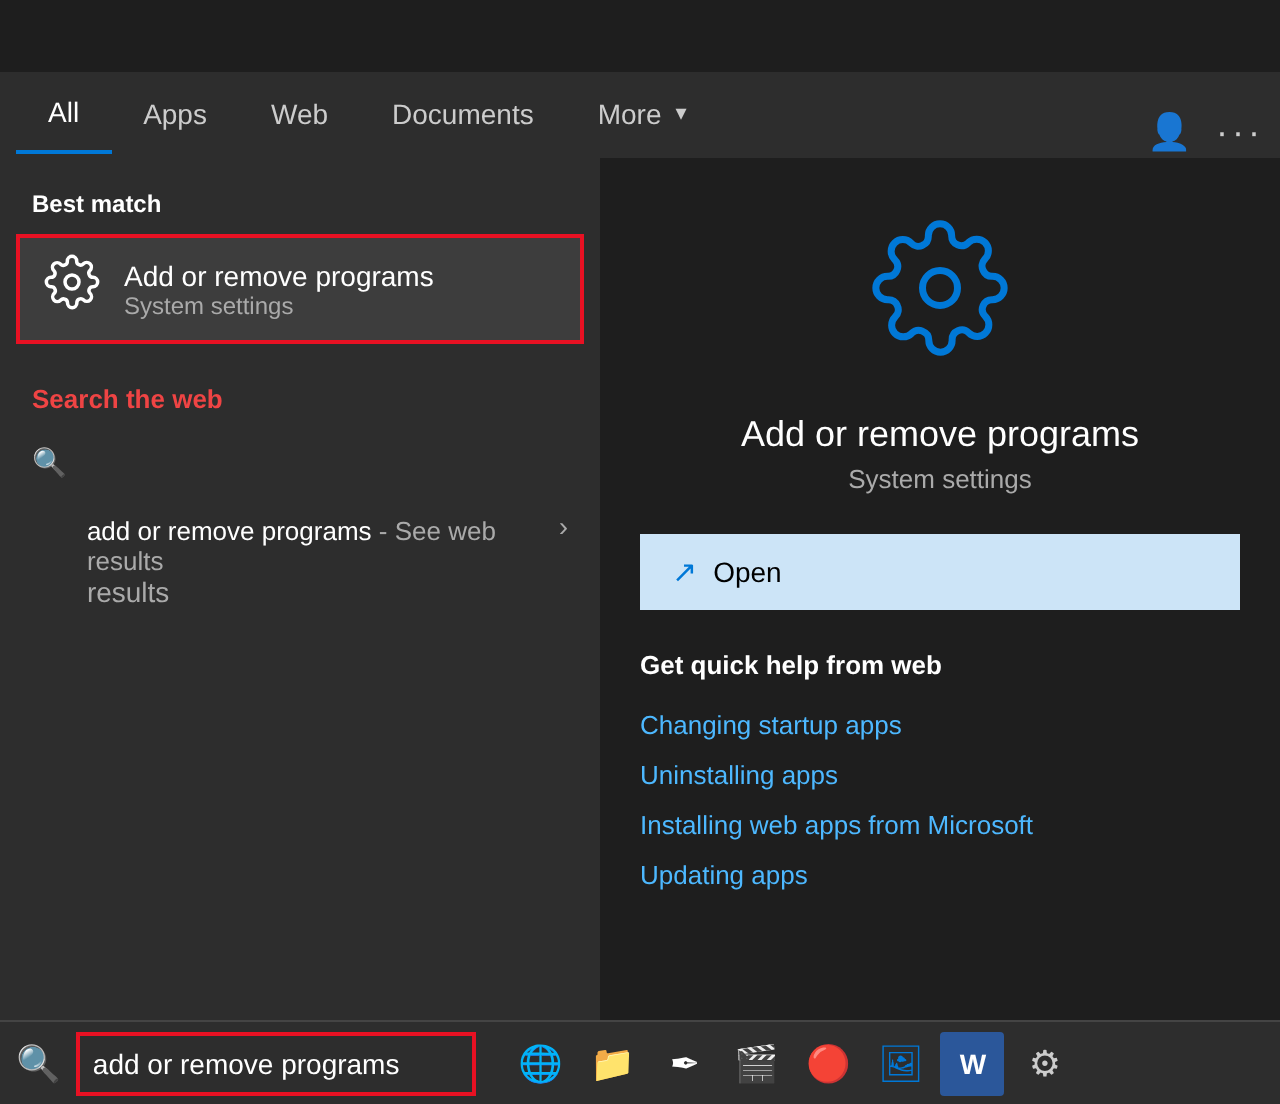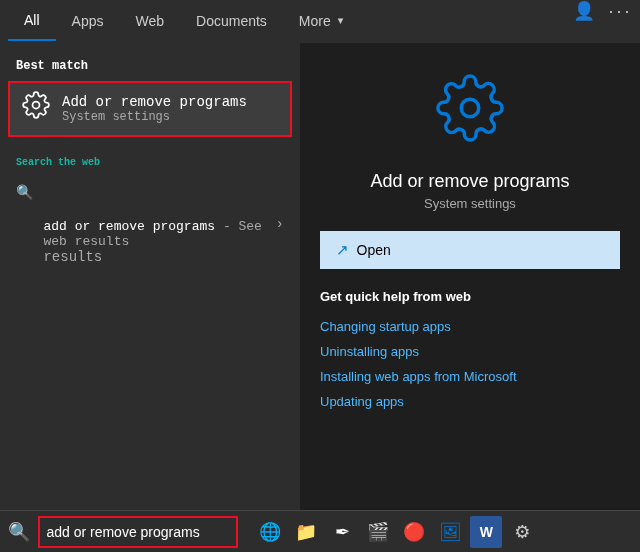--- a/index.html
+++ b/index.html
@@ -9,26 +9,27 @@
       background: #1e1e1e;
       font-family: 'Segoe UI', Arial, sans-serif;
       color: #fff;
       overflow: hidden;
       position: relative;
     }
 
     
     .top-nav {
       display: flex;
-      align-items: flex-start;
+      align-items: flex-end;
       height: 43px;
       background: #2d2d2d;
       border-bottom: 2px solid transparent;
       padding: 0 8px;
       position: relative;
+      margin-top: 36px;
     }
     .nav-tab {
       padding: 0 16px;
       height: 100%;
       display: flex;
       align-items: center;
       color: #ccc;
       font-size: 14px;
       cursor: pointer;
       position: relative;
@@ -56,21 +57,20 @@
       display: flex;
       height: calc(552px - 43px - 42px);
     }
 
     
     .left-panel {
       width: 300px;
       background: #2d2d2d;
       padding: 12px 0;
       flex-shrink: 0;
-      font-family: Liberation Mono, monospace;
     }
 
     .section-label {
       font-size: 12px;
       font-weight: 700;
       color: #fff;
       padding: 4px 16px 8px 16px;
       text-transform: none;
     }
 
@@ -93,23 +93,23 @@
 
     .item-text-group { display: flex; flex-direction: column; }
     .item-title { font-size: 14px; color: #fff; font-weight: 400; }
     .item-subtitle { font-size: 12px; color: #aaa; }
 
     .search-web-section {
       margin-top: 16px;
     }
 
     .search-web-label {
-      font-size: 10px;
+      font-size: 13px;
       font-weight: 700;
-      color: #14b8a6;
+      color: #ef4444;
       padding: 4px 16px 8px 16px;
     }
 
     .search-web-item {
       display: flex;
       align-items: center;
       justify-content: space-between;
       padding: 6px 16px;
       cursor: pointer;
     }

